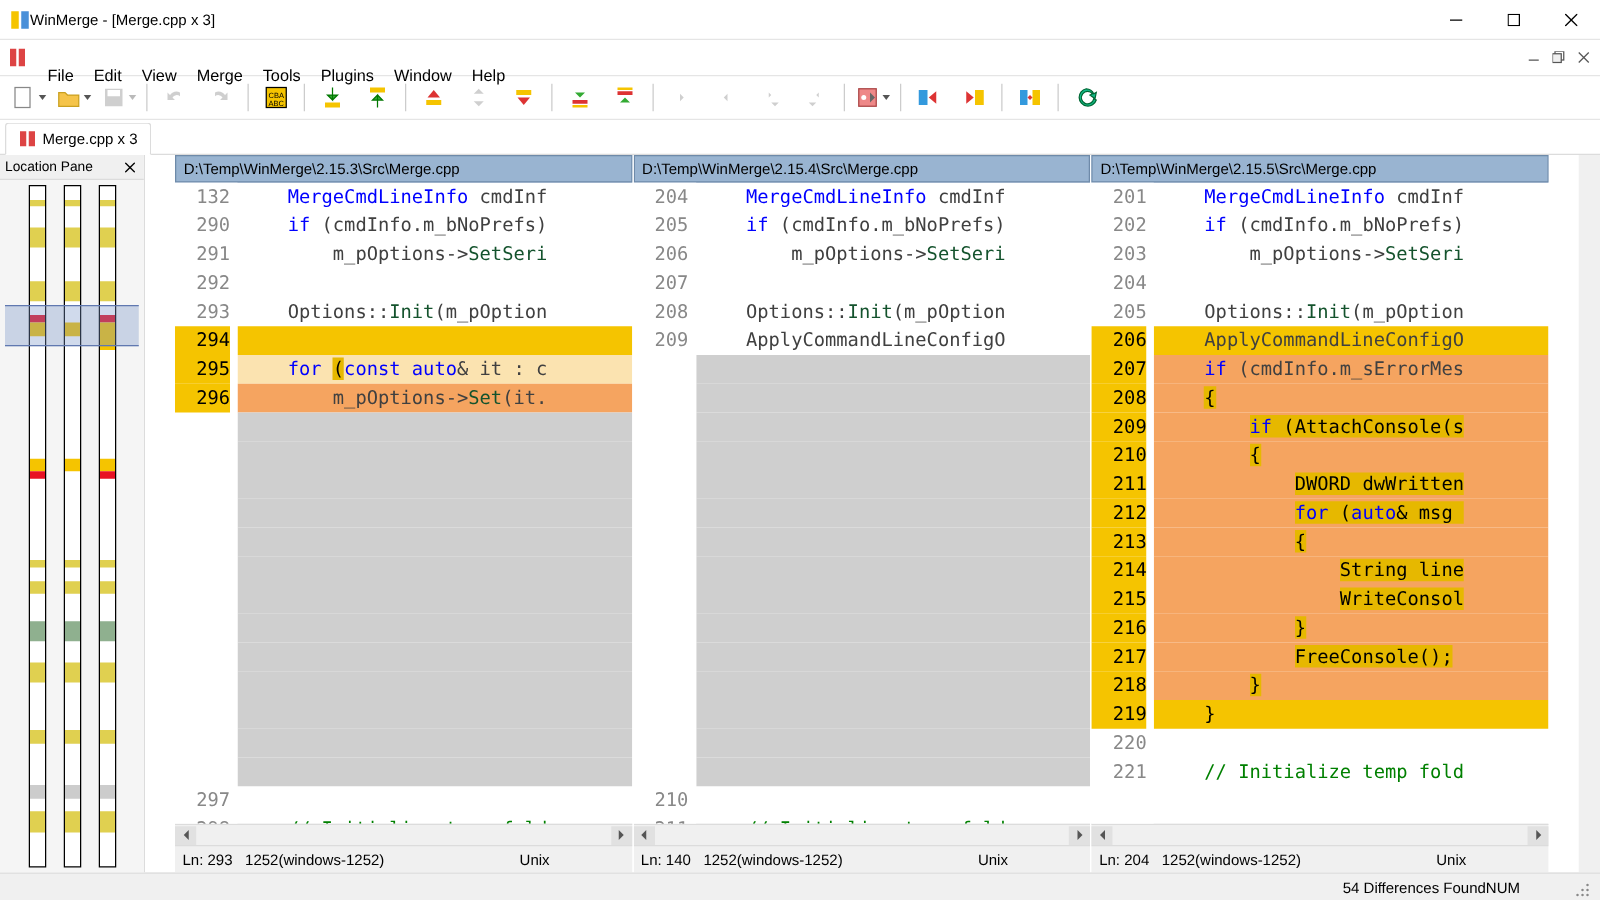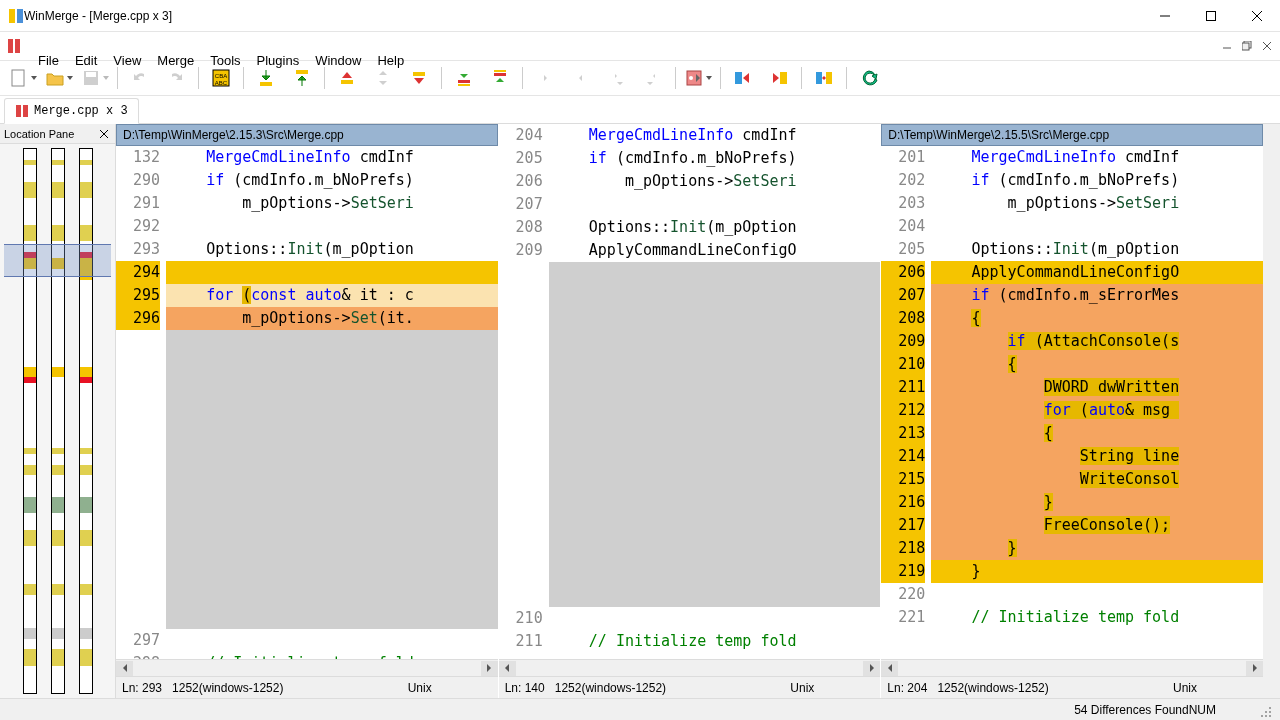--- a/index.html
+++ b/index.html
@@ -16,25 +16,25 @@
 .menubar .menu-item { padding: 4px 8px; font-size: 13px; cursor: default; }
 .menubar .mdi-controls { position: absolute; right: 4px; display: flex; gap: 2px; }
 .menubar .mdi-controls .mdi-btn { width: 18px; height: 16px; display: flex; align-items: center; justify-content: center; border: 1px solid transparent; }
 
 .toolbar { height: 36px; background: #fff; display: flex; align-items: center; padding: 2px 6px; gap: 2px; border-top: 1px solid #e5e5e5; border-bottom: 1px solid #e5e5e5; }
 .toolbar .tb-btn { width: 34px; height: 30px; display: flex; align-items: center; justify-content: center; border: 1px solid transparent; }
 .toolbar .tb-sep { width: 1px; height: 22px; background: #ccc; margin: 0 3px; }
 .toolbar .tb-btn.disabled { opacity: 0.4; }
 .toolbar .tb-btn.dd::after { content: ""; width: 0; height: 0; border-left: 3px solid transparent; border-right: 3px solid transparent; border-top: 4px solid #555; margin-left: 2px; }
 
-.tabbar { height: 28px; background: #fff; display: flex; align-items: flex-end; padding: 0 4px; border-bottom: 1px solid #dcdcdc; font-family: Liberation Mono, monospace; }
+.tabbar { height: 28px; background: #fff; display: flex; align-items: flex-end; padding: 0 4px; border-bottom: 1px solid #dcdcdc; }
 .tabbar .tab { padding: 5px 10px; background: #fff; border: 1px solid #dcdcdc; border-bottom: 1px solid #fff; border-radius: 3px 3px 0 0; font-size: 12px; display: flex; align-items: center; gap: 5px; margin-bottom: -1px; }
 .tabbar .tab-icon { width: 14px; height: 14px; }
 
-.workspace { flex: 1; display: flex; overflow: hidden; }
+.workspace { flex: 1; display: flex; overflow: hidden; gap: 24px; }
 
 .locpane { width: 116px; background: #fff; border-right: 1px solid #dcdcdc; display: flex; flex-direction: column; }
 .locpane-hdr { height: 20px; background: #f0f0f0; border-bottom: 1px solid #dcdcdc; display: flex; align-items: center; padding: 0 4px; font-size: 11px; justify-content: space-between; }
 .locpane-hdr .close-x { width: 14px; height: 14px; display: flex; align-items: center; justify-content: center; cursor: pointer; }
 .locpane-body { flex: 1; display: flex; justify-content: center; gap: 14px; padding: 4px 10px; position: relative; background: #f5f5f5; }
 .locbar { width: 14px; height: 100%; background: #fff; border: 1px solid #000; position: relative; overflow: hidden; }
 .locmark { position: absolute; left: 0; right: 0; }
 .locviewport { position: absolute; left: 4px; right: 4px; background: rgba(120,150,200,0.35); border-top: 1px solid #6078b0; border-bottom: 1px solid #6078b0; }
 
 .editors { flex: 1; display: flex; overflow: hidden; }
@@ -47,21 +47,21 @@
 .code { flex: 1; overflow: hidden; white-space: pre; line-height: 23px; position: relative; }
 .code-line { height: 23px; padding-left: 4px; position: relative; }
 .pad-block { background: #cfcfcf; }
 .diff-moved { background: #f5c400; }
 .diff-changed { background: #f5a460; }
 .diff-changed-lt { background: #fbe3b0; }
 .tok-type { color: #0000ff; }
 .tok-kw { color: #0000ff; }
 .tok-fn { color: #14532d; }
 .tok-cmt { color: #008000; }
-.tok-txt { color: #000000; }
+.tok-txt { color: #404040; }
 .inner-hl { background: #e6b800; }
 
 .hscroll { height: 17px; background: #f0f0f0; display: flex; align-items: center; border-top: 1px solid #dcdcdc; }
 .hscroll .arrow { width: 17px; height: 15px; background: #e1e1e1; display: flex; align-items: center; justify-content: center; }
 .hscroll .track { flex: 1; height: 15px; }
 .vscroll { width: 17px; background: #f0f0f0; }
 
 .editor-status { height: 22px; background: #f0f0f0; display: flex; align-items: center; font-size: 12px; border-top: 1px solid #dcdcdc; padding: 0 6px; gap: 40px; }
 .editor-status span { white-space: nowrap; }
 
@@ -392,20 +392,21 @@
             </svg>
           </div>
         </div>
         <div class="editor-status">
           <span>Ln: 293</span>
           <span style="margin-left:-30px">1252(windows-1252)</span>
           <span style="margin-left:auto;margin-right:60px">Unix</span>
         </div>
       </div>
       <div class="editor">
+        <div class="editor-hdr">D:\Temp\WinMerge\2.15.4\Src\Merge.cpp</div>
         <div class="editor-body">
           <div class="gutter">
             <div>204</div>
             <div>205</div>
             <div>206</div>
             <div>207</div>
             <div>208</div>
             <div>209</div>
             <div>&nbsp;</div>
             <div>&nbsp;</div>

